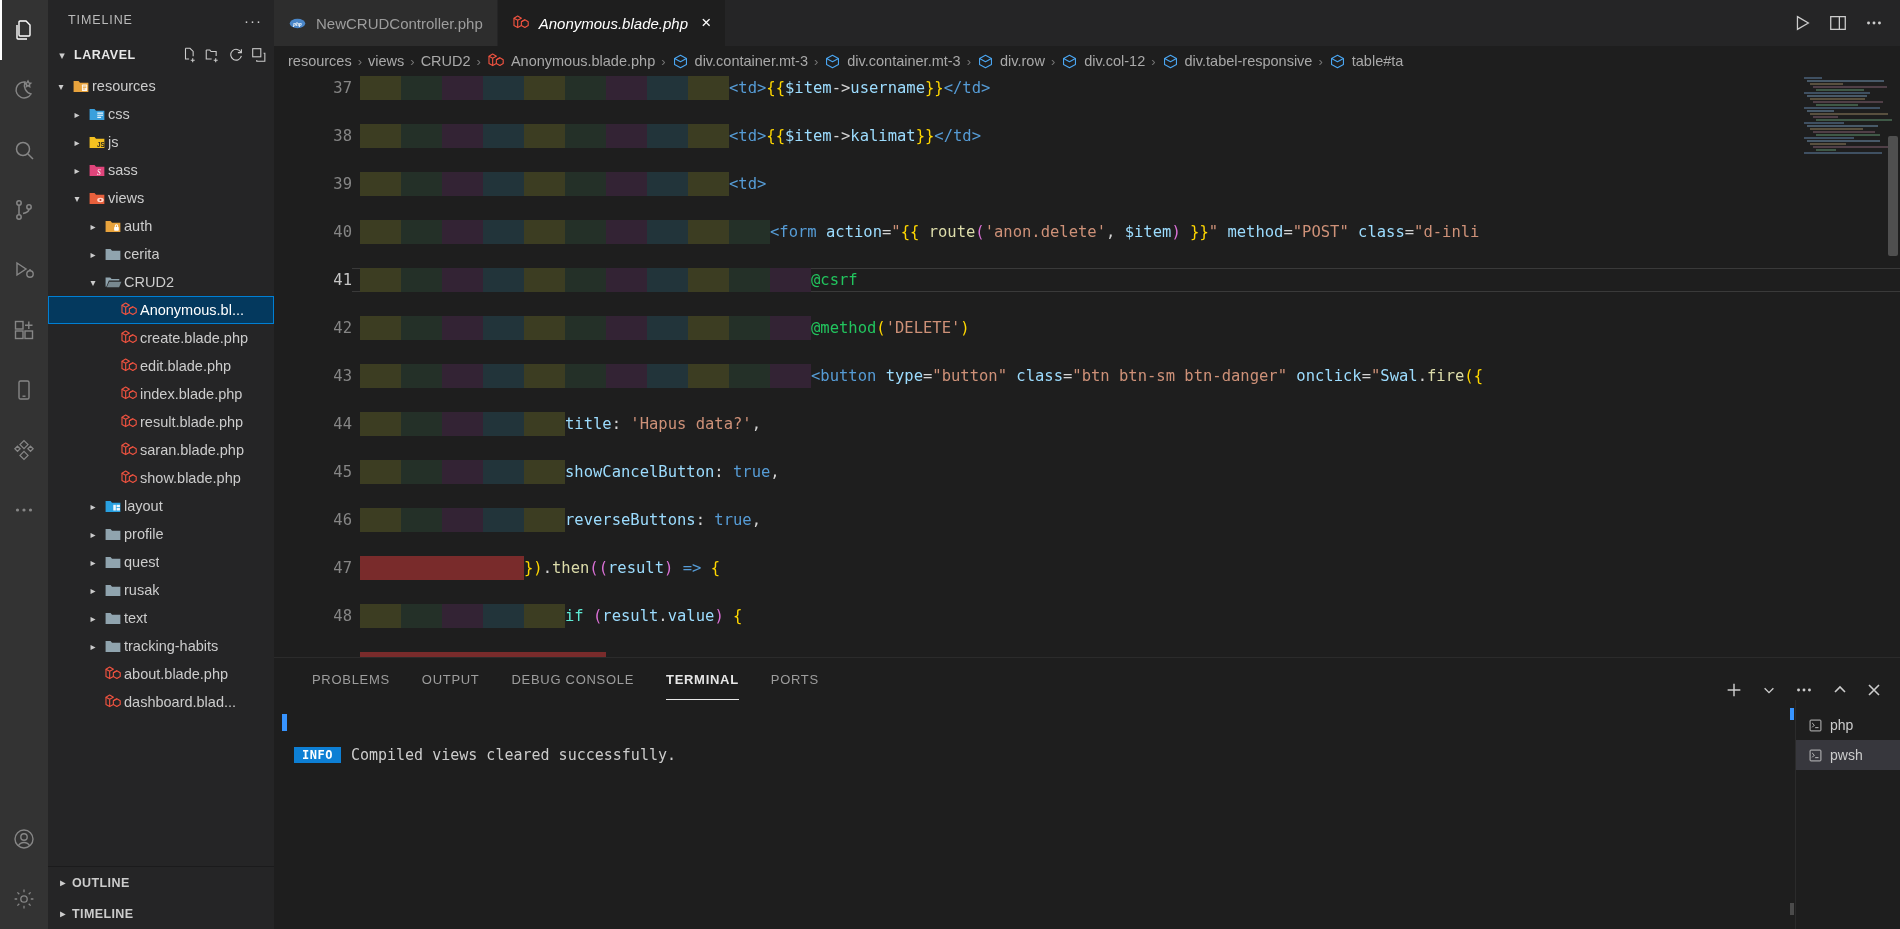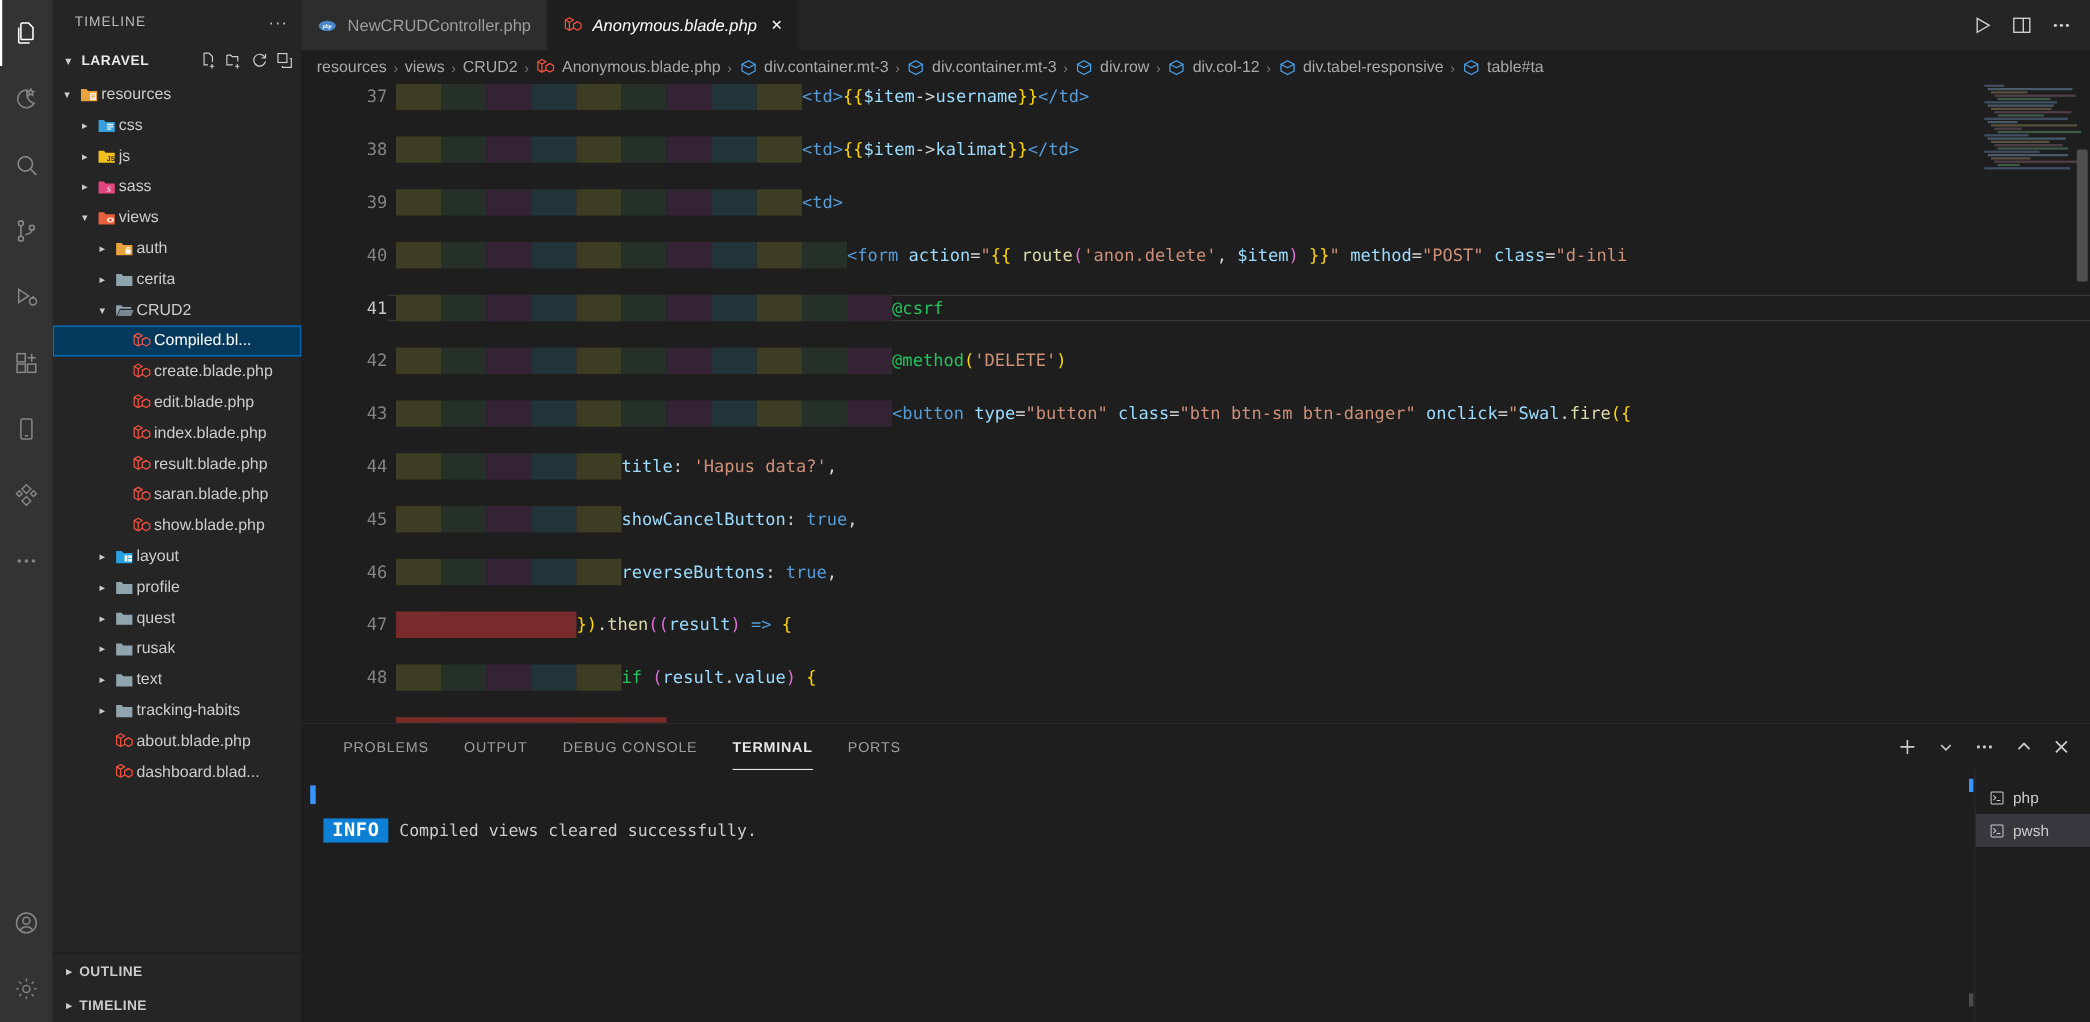--- a/index.html
+++ b/index.html
@@ -65,39 +65,39 @@
   .bands i{ display:block; width:41px; height:24px; }
   .errline{ position:absolute; left:86px; top:0; height:24px; background:#792b2b; }
   .curline{ position:absolute; left:78px; right:0; top:0; height:24px;
             border-top:1px solid #3a3a3a; border-bottom:1px solid #3a3a3a; }
   .minimap{ position:absolute; right:14px; top:0; width:86px; bottom:0; opacity:.55; }
   .mm{ height:2px; margin:1px 0 1px 6px; }
   .vscroll{ position:absolute; right:0; top:0; width:14px; bottom:0; }
   .vthumb{ position:absolute; right:2px; width:10px; background:#4f4f4f; border-radius:2px; }
 
   
-  .t  { color:#569cd6; } .a{ color:#9cdcfe; } .s{ color:#ce9178; } .k{ color:#22c55e; }
+  .t  { color:#569cd6; } .a{ color:#9cdcfe; } .s{ color:#ce9178; } .k{ color:#5eead4; }
   .y{ color:#dcdcaa; }  .b{ color:#ffd700; } .p{ color:#da70d6; }
   .w{ color:#d4d4d4; } .bl{ color:#22c55e;margin-top:28px; }
 
   
   .panel{ height:272px; flex:0 0 272px; background:#1e1e1e; border-top:1px solid #2b2b2b;
           display:flex; flex-direction:column; }
-  .panelbar{ height:42px; display:flex; align-items:center; padding-left:22px; }
+  .panelbar{ height:42px; display:flex; align-items:flex-end; padding-left:22px; }
   .ptab{ font-size:13px; letter-spacing:.7px; color:#9d9d9d; padding:0 16px; height:42px;
          display:flex; align-items:center; cursor:pointer; position:relative; }
   .ptab.active{ color:#e7e7e7; font-weight:bold; }
   .ptab.active::after{ content:""; position:absolute; left:16px; right:16px; bottom:0; height:1px; background:#e7e7e7; }
   .panelacts{ margin-left:auto; display:flex; align-items:center; gap:18px; padding-right:18px; color:#cccccc; }
   .panelbody{ flex:1; display:flex; min-height:0; }
   .termarea{ flex:1; position:relative; font-family:"DejaVu Sans Mono", monospace;
              font-size:15px; color:#cccccc; padding:14px 0 0 8px; min-width:0; }
   .termline{ height:26px; padding-left:12px; display:flex; align-items:center; }
   .infobadge{ background:#0d7fd4; color:#ffffff; padding:1px 8px; font-weight:bold; margin-right:10px;
-              font-size:17px; letter-spacing:.5px; }
+              font-size:12px; letter-spacing:.5px; }
   .termcursor{ position:absolute; left:8px; top:14px; width:5px; height:17px; background:#3794ff; }
   .termsplit{ position:absolute; right:0; top:0; bottom:0; width:1px; background:#2b2b2b; }
   .termlist{ width:104px; flex:0 0 104px; background:#1e1e1e; padding-top:10px; }
   .tl{ height:30px; display:flex; align-items:center; gap:7px; padding-left:12px; font-size:14px;
        color:#cccccc; cursor:pointer; }
   .tl.active{ background:#37373d; }
   .tscroll{ position:absolute; right:2px; top:8px; width:4px; height:12px; background:#3794ff; }
   .tscroll2{ position:absolute; right:2px; bottom:14px; width:4px; height:12px; background:#4b4b4b; }
 </style>
 </head>
@@ -299,21 +299,21 @@
         <div class="row selected">
           <span class="tw" style="margin-left: 52px;"></span>
           <span class="ic">
             <svg width="18" height="18" viewBox="0 0 20 20" fill="none" stroke="#f05340" stroke-width="1.25" stroke-linejoin="round">
     <path d="M2.2 4.6v8.2l4.1 2.3 4.1-2.3V8.6l3.9-2.2 3.7 2.1v4.3l-3.7 2.2-3.9-2.2"></path>
     <path d="M2.2 4.6l4.1 2.3 4.1-2.3-4.1-2.3z"></path>
               <path d="M6.3 6.9v8.2"></path>
     <path d="M10.4 8.6l3.9-2.2"></path>
             </svg>
           </span>
-          <span class="lbl">Compiled.bl...</span>
+          <span class="lbl">Anonymous.bl...</span>
         </div>
         <div class="row">
           <span class="tw" style="margin-left: 52px;"></span>
           <span class="ic">
             <svg width="18" height="18" viewBox="0 0 20 20" fill="none" stroke="#f05340" stroke-width="1.25" stroke-linejoin="round">
     <path d="M2.2 4.6v8.2l4.1 2.3 4.1-2.3V8.6l3.9-2.2 3.7 2.1v4.3l-3.7 2.2-3.9-2.2"></path>
     <path d="M2.2 4.6l4.1 2.3 4.1-2.3-4.1-2.3z"></path>
               <path d="M6.3 6.9v8.2"></path>
     <path d="M10.4 8.6l3.9-2.2"></path>
             </svg>

